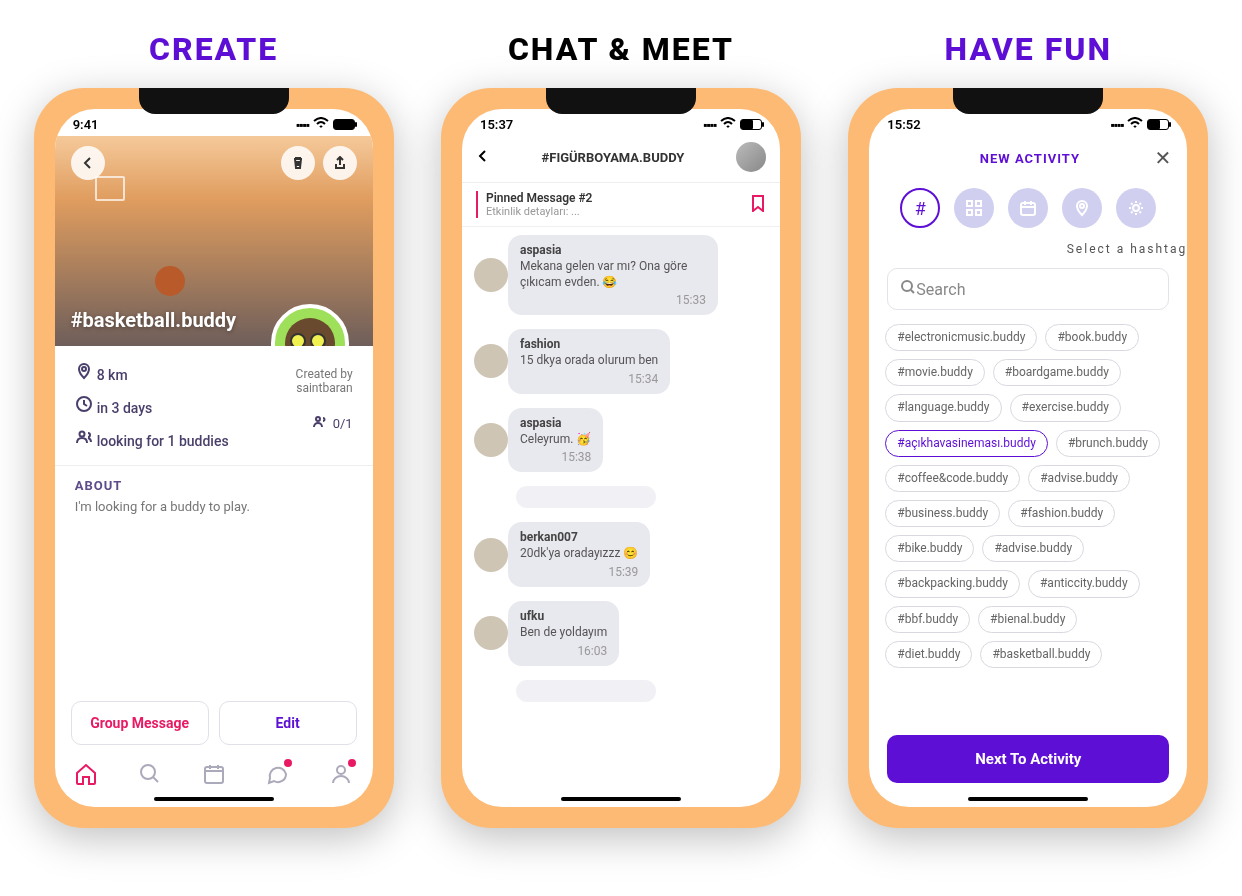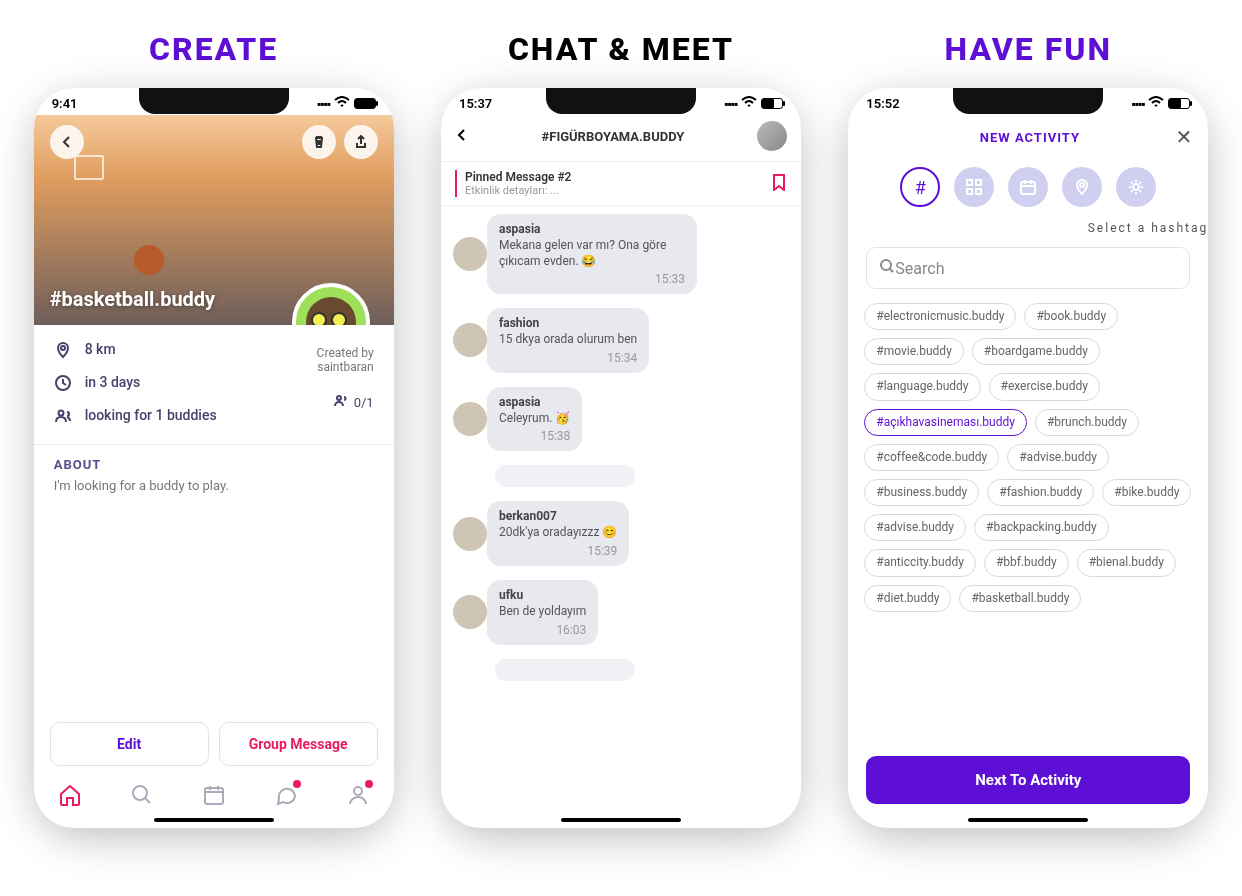--- a/index.html
+++ b/index.html
@@ -4,21 +4,21 @@
 <style>
   *{box-sizing:border-box;margin:0;padding:0;font-family:-apple-system,BlinkMacSystemFont,'Segoe UI',Roboto,sans-serif;}
   body{background:#fff;width:1242px;height:896px;overflow:hidden;}
   .stage{display:flex;justify-content:space-around;padding:30px 20px;gap:20px;}
   .col{display:flex;flex-direction:column;align-items:center;}
   .heading{font-size:32px;font-weight:800;letter-spacing:2px;margin-bottom:20px;}
   .h1{color:#5E0FD6;}
   .h2{color:#000000;}
   .h3{color:#5E0FD6;}
 
-  .phone{width:360px;height:740px;background:#0ea5e9;border-radius:50px;padding:0;position:relative;box-shadow:0 10px 40px rgba(0,0,0,.25);}
+  .phone{width:360px;height:740px;background:#fdba74;border-radius:50px;padding:21px;position:relative;box-shadow:0 10px 40px rgba(0,0,0,.25);}
   .screen{width:100%;height:100%;background:#fff;border-radius:40px;overflow:hidden;position:relative;display:flex;flex-direction:column;}
   .notch{position:absolute;top:0;left:50%;transform:translateX(-50%);width:150px;height:26px;background:#111;border-radius:0 0 16px 16px;z-index:50;}
   .statusbar{display:flex;justify-content:space-between;align-items:center;padding:8px 18px 4px;font-size:13px;font-weight:600;}
   .status-icons{display:flex;gap:4px;align-items:center;}
   .sig{letter-spacing:-1px;font-size:12px;}
   .batt{display:inline-block;width:22px;height:11px;border:1.5px solid #000;border-radius:3px;position:relative;}
   .batt::after{content:"";position:absolute;right:-3px;top:2px;width:2px;height:5px;background:#000;border-radius:1px;}
   .batt .fill{display:block;height:100%;background:#000;border-radius:1px;}
   .homebar{position:absolute;bottom:6px;left:50%;transform:translateX(-50%);width:120px;height:4px;background:#000;border-radius:3px;z-index:40;}
 
@@ -28,21 +28,21 @@
   .hero-top{position:absolute;top:10px;left:0;right:0;display:flex;justify-content:space-between;padding:0 16px;}
   .hero-right{display:flex;gap:8px;}
   .hashtag{position:absolute;bottom:14px;left:16px;color:#fff;font-weight:700;font-size:20px;text-shadow:0 1px 4px rgba(0,0,0,.4);}
   .avatar-hero{position:absolute;right:24px;bottom:-36px;width:78px;height:78px;border-radius:50%;background:#9FE05A;border:4px solid #fff;display:flex;align-items:center;justify-content:center;overflow:hidden;}
   .face{width:50px;height:50px;background:#6a4a2e;border-radius:50%;position:relative;}
   .glasses{position:absolute;top:15px;left:5px;display:flex;gap:4px;}
   .lens{width:16px;height:16px;background:#f0f050;border-radius:50%;border:2px solid #333;}
   .basketball{position:absolute;left:100px;bottom:50px;width:30px;height:30px;background:#b85a2a;border-radius:50%;}
   .hoop{position:absolute;left:40px;top:40px;width:30px;height:25px;border:2px solid rgba(255,255,255,.7);border-radius:2px;}
   .infoblk{padding:16px 20px 0;color:#555;}
-  .inforow{display:flex;align-items:flex-start;gap:13px;margin-bottom:12px;font-size:14px;color:#4a3f6b;font-weight:500;}
+  .inforow{display:flex;align-items:flex-end;gap:4px;margin-bottom:12px;font-size:14px;color:#4a3f6b;font-weight:500;}
   .created{position:absolute;right:20px;top:258px;text-align:right;font-size:12px;color:#777;}
   .countbox{position:absolute;right:20px;top:305px;display:flex;align-items:center;gap:5px;color:#4a3f6b;font-size:13px;}
   .about{padding:0 20px;margin-top:4px;border-top:1px solid #eee;padding-top:12px;}
   .about h4{color:#5d4b8a;font-size:13px;letter-spacing:1px;margin-bottom:6px;}
   .about p{color:#777;font-size:13px;}
   .btnrow{margin-top:auto;display:flex;gap:10px;padding:10px 16px 6px;}
   .bigbtn{flex:1;padding:13px;border:1px solid #e0e0e8;background:#fff;border-radius:10px;font-weight:700;font-size:14px;cursor:pointer;}
   .bigbtn.g{color:#E81A64;} .bigbtn.e{color:#5E0FD6;}
   .bottomnav{display:flex;justify-content:space-around;align-items:center;padding:10px 0 20px;}
   .navicon{width:26px;height:26px;display:flex;align-items:center;justify-content:center;color:#aab;font-size:22px;position:relative;cursor:pointer;}
@@ -177,22 +177,22 @@
               </svg></span>
         <span>0/1</span>
       </div>
 
       <div class="about">
         <h4>ABOUT</h4>
         <p>I'm looking for a buddy to play.</p>
       </div>
 
       <div class="btnrow">
+        <button class="bigbtn g">Group Message</button>
         <button class="bigbtn e">Edit</button>
-        <button class="bigbtn g">Group Message</button>
       </div>
 
       <div class="bottomnav">
         <div class="navicon active">
               <svg width="24" height="24" viewBox="0 0 24 24">
                 <path d="M3 11l9-8 9 8v10a1 1 0 01-1 1h-5v-7h-6v7H4a1 1 0 01-1-1z"></path>
               </svg>
             </div>
         <div class="navicon">
               <svg width="24" height="24" viewBox="0 0 24 24">

